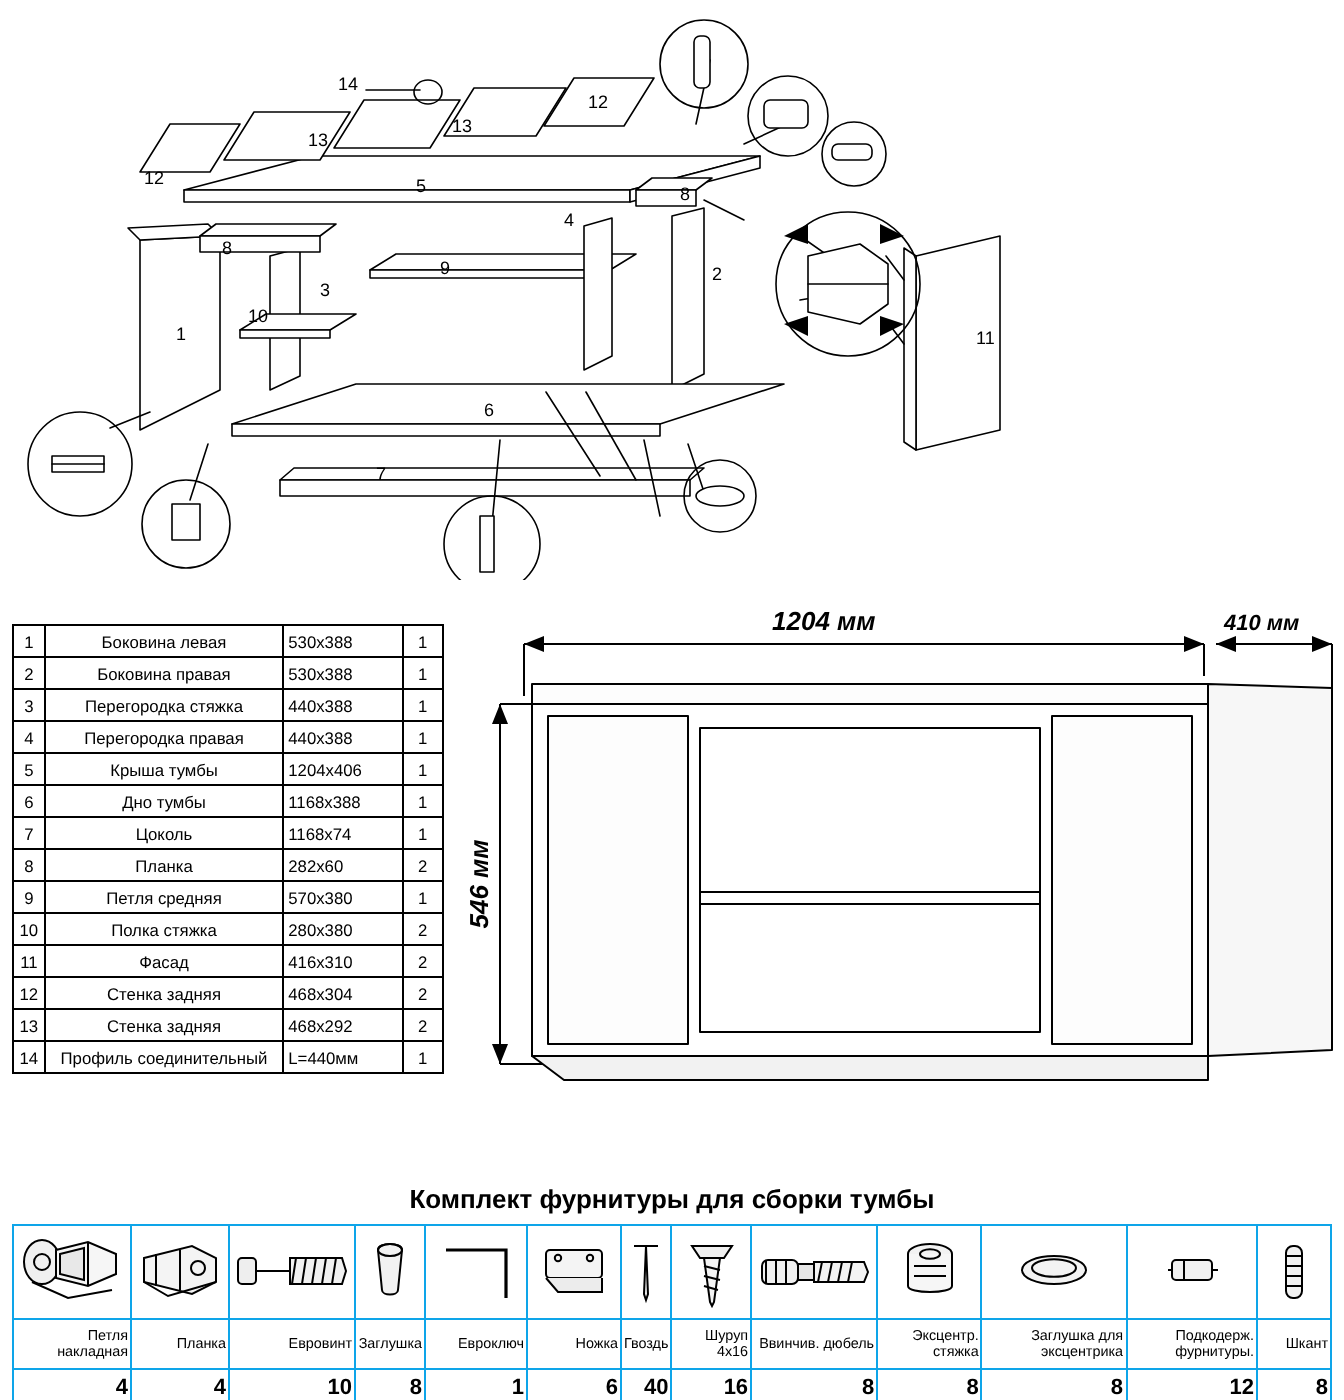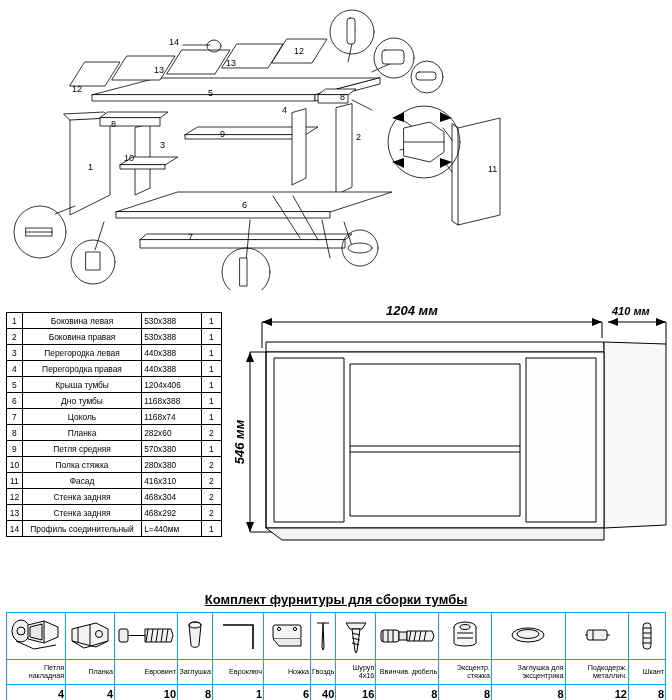--- a/index.html
+++ b/index.html
@@ -25,21 +25,21 @@
   #parts-table td.name{width:118px;text-align:center;}
   #parts-table td.dim{width:56px;text-align:left;}
   #parts-table td.qty{width:16px;text-align:center;}
 
   
   #cabinet{position:absolute;left:226px;top:300px;width:446px;height:255px;}
 
   
   #kit-title{
     position:absolute;left:0;top:592px;width:672px;text-align:center;
-    font-size:13px;font-weight:bold;text-decoration:underline;
+    font-size:13px;font-weight:bold;
   }
   #kit-table{
     position:absolute;left:6px;top:612px;width:660px;
     border-collapse:collapse;font-size:7.2px;
   }
   #kit-table td{border:1px solid #0ea5e9;text-align:right;vertical-align:middle;}
   #kit-table tr.icons td{height:46px;padding:0;}
   #kit-table tr.labels td{height:22px;padding:1px;line-height:8.4px;}
   #kit-table tr.counts td{height:16px;font-size:11px;font-weight:bold;}
   .kit-svg{display:block;margin:0 auto;}
@@ -165,21 +165,21 @@
           <td class="qty">1</td>
         </tr>
       <tr>
           <td class="num">2</td>
           <td class="name">Боковина правая</td>
           <td class="dim">530x388</td>
           <td class="qty">1</td>
         </tr>
       <tr>
           <td class="num">3</td>
-          <td class="name">Перегородка левая</td>
+          <td class="name">Перегородка стяжка</td>
           <td class="dim">440x388</td>
           <td class="qty">1</td>
         </tr>
       <tr>
           <td class="num">4</td>
           <td class="name">Перегородка правая</td>
           <td class="dim">440x388</td>
           <td class="qty">1</td>
         </tr>
       <tr>
@@ -419,21 +419,21 @@
       <td>Планка</td>
       <td>Евровинт</td>
       <td>Заглушка</td>
       <td>Евроключ</td>
       <td>Ножка</td>
       <td>Гвоздь</td>
       <td>Шуруп 4х16</td>
       <td>Ввинчив. дюбель</td>
       <td>Эксцентр. стяжка</td>
       <td>Заглушка для эксцентрика</td>
-      <td>Подкодерж. металлич.</td>
+      <td>Подкодерж. фурнитуры.</td>
       <td>Шкант</td>
     </tr>
     <tr class="counts">
       <td>4</td>
       <td>4</td>
       <td>10</td>
       <td>8</td>
       <td>1</td>
       <td>6</td>
       <td>40</td>

